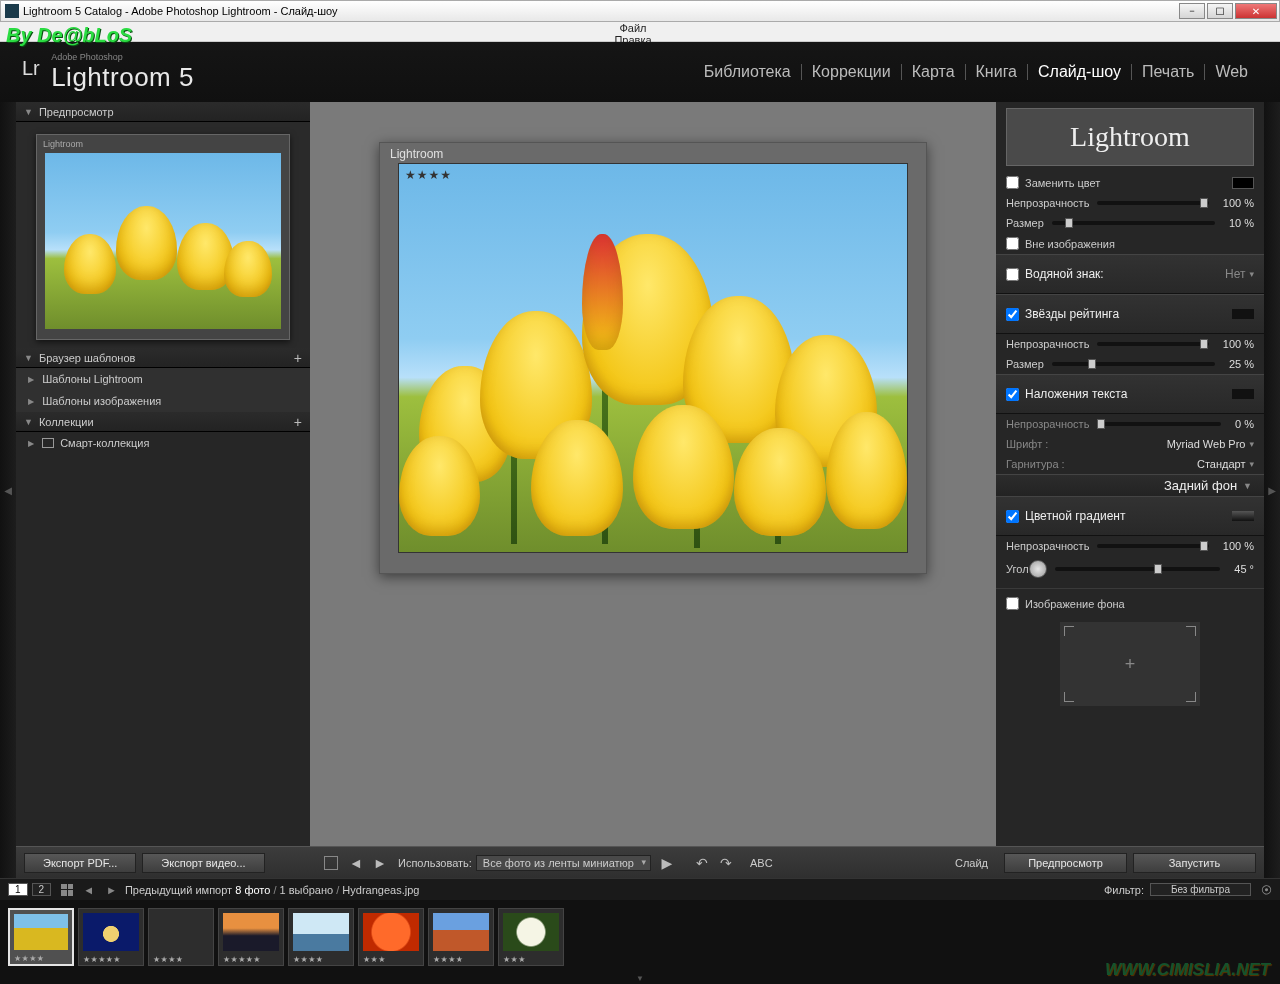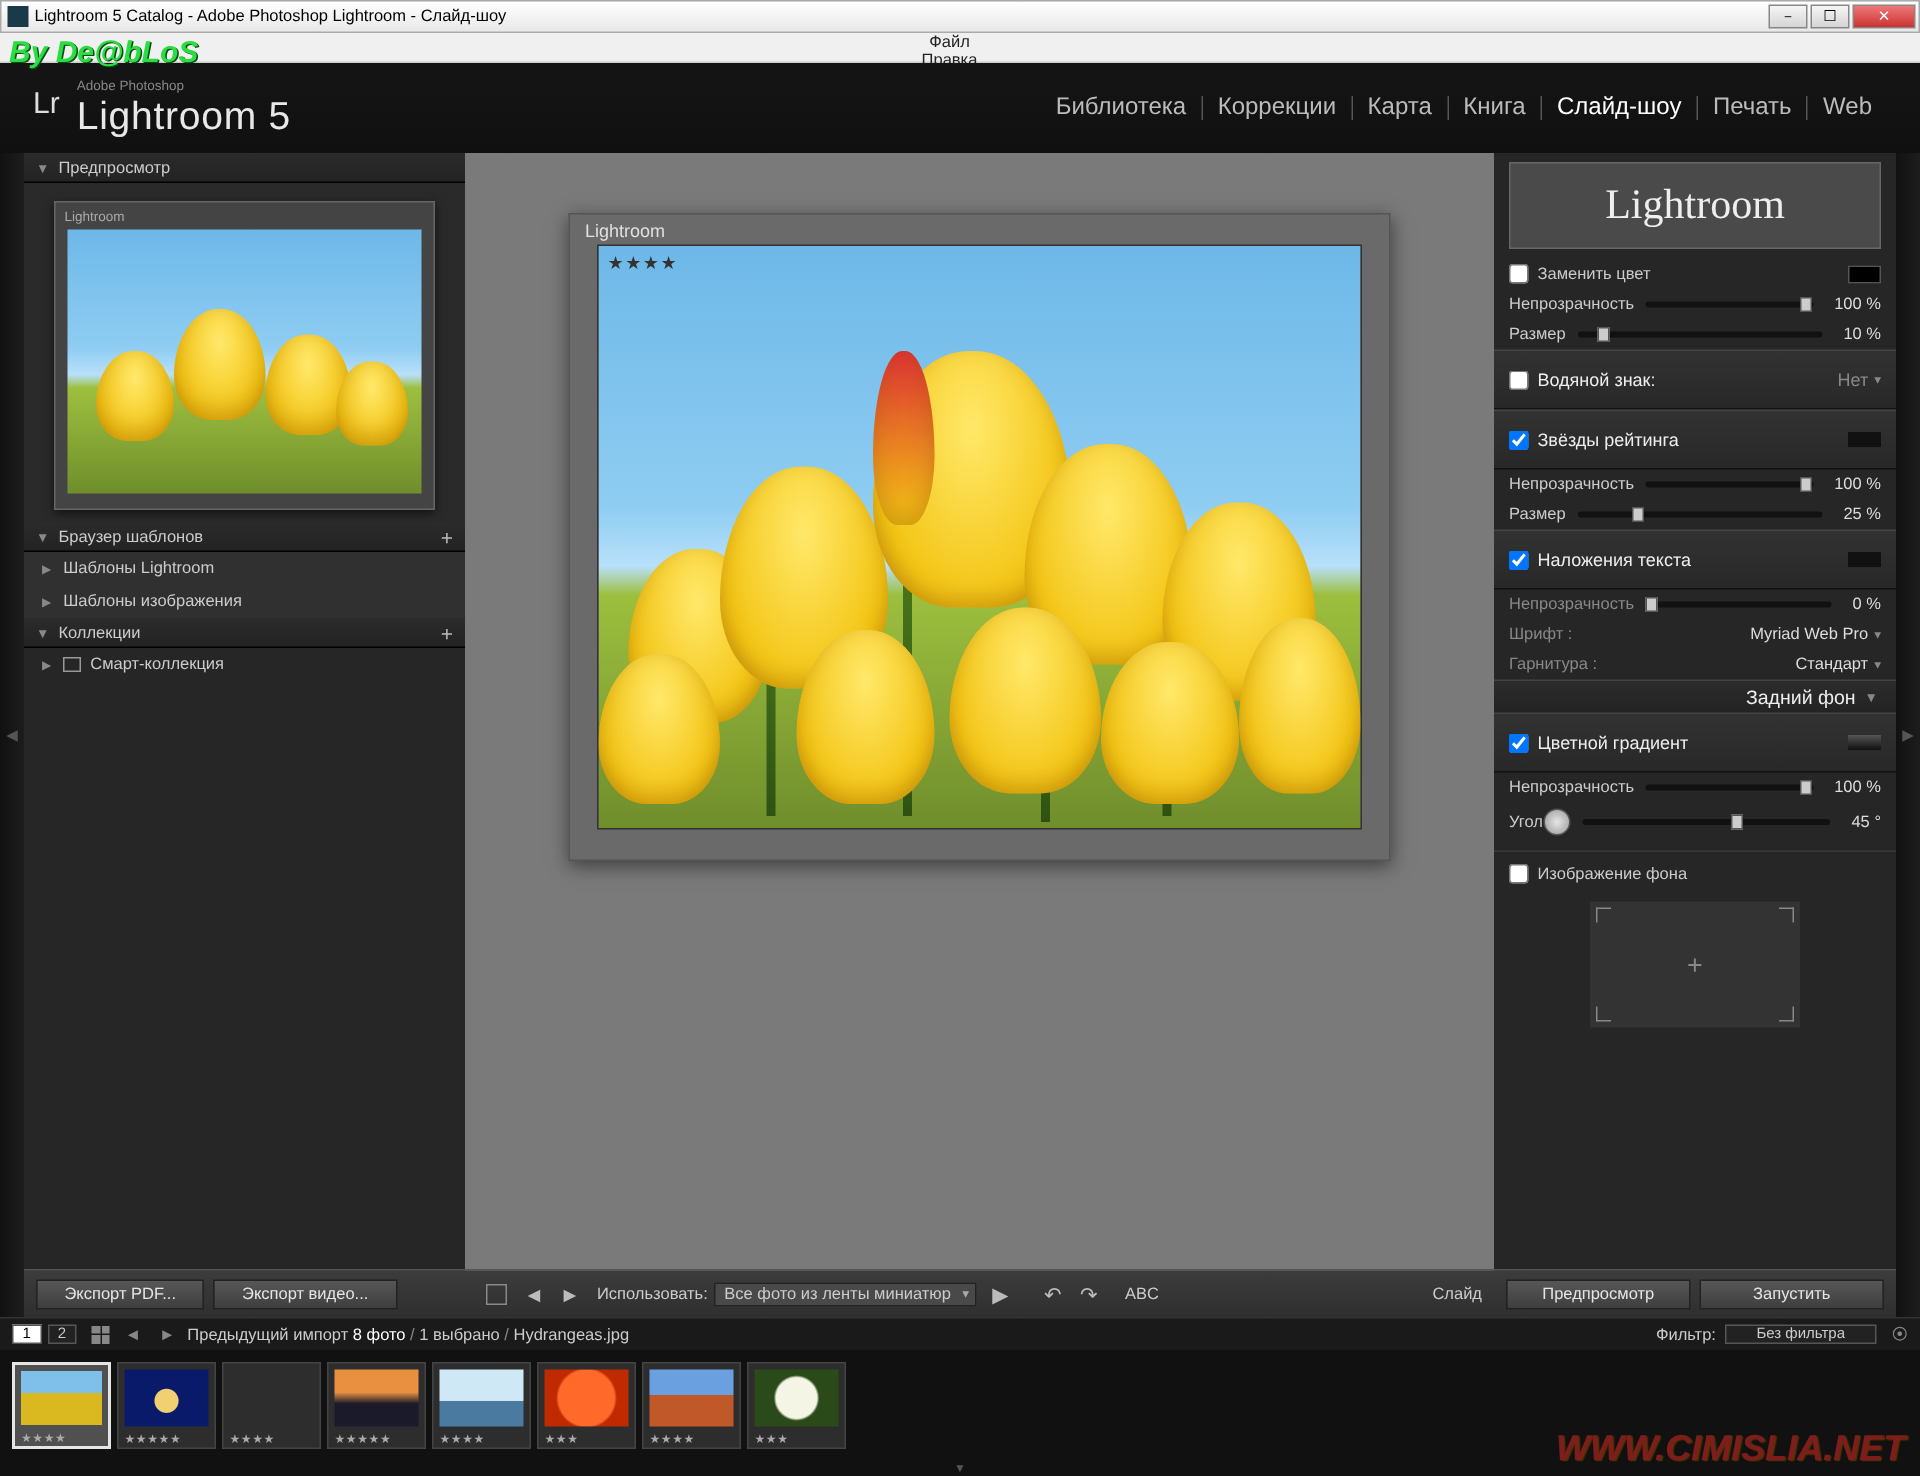--- a/index.html
+++ b/index.html
@@ -101,21 +101,21 @@
 .fs-top .grid { width:12px; height:12px; display:inline-grid; grid-template-columns:1fr 1fr; grid-template-rows:1fr 1fr; gap:1px; margin:0 6px; }
 .fs-top .grid span { background:#888; }
 .filmstrip { height: 74px; background: #111; display:flex; align-items:center; padding: 0 8px; gap:4px; }
 .thumb { width: 66px; height: 58px; background:#2d2d2d; border:1px solid #444; position:relative; }
 .thumb.sel { border:2px solid #e5e5e5; background:#505050; }
 .thumb .pic { position:absolute; top:4px; left:4px; right:4px; bottom:14px; }
 .thumb .stars { position:absolute; bottom:1px; left:4px; color:#aaa; font-size:8px; letter-spacing:.4px; }
 .fs-collapse { height:10px; background:#111; text-align:center; color:#555; font-size:8px; }
 
 .watermark1 { position:absolute; top:24px; left:6px; color:#2bdc42; font-weight:bold; font-size:20px; text-shadow:1px 1px 0 #0a4d12; pointer-events:none; font-style:italic; }
-.watermark2 { position:fixed; bottom:4px; right:10px; color:#7f1d1d; font-weight:bold; font-size:24px; font-style:italic; pointer-events:none; text-shadow:1px 1px 1px #5a3600; }
+.watermark2 { position:fixed; bottom:4px; right:10px; color:#14532d; font-weight:bold; font-size:17px; font-style:italic; pointer-events:none; text-shadow:1px 1px 1px #5a3600; }
 
 
 .pic.t-tulip { background: linear-gradient(#7ec0e9 40%, #d9b820 40%); }
 .pic.t-jelly { background: radial-gradient(circle at 50% 55%, #f0d070 0 22%, #0a1a6a 24%); }
 .pic.t-koala { background: linear-gradient(#7a8a5a,#4a5a3a); position:relative; }
 .pic.t-koala::after{content:"";position:absolute;inset:18% 22%;background:#9a9488;border-radius:50%;}
 .pic.t-light { background: linear-gradient(#e89040 40%,#1a1a2a 60%); }
 .pic.t-peng { background: linear-gradient(#cfe8f5 55%,#4a7aa0 55%); }
 .pic.t-flower { background: radial-gradient(circle,#ff6a2a 0 55%,#c02a00 60%); }
 .pic.t-desert { background: linear-gradient(#6aa0e0 45%,#c0582a 45%); }
@@ -282,20 +282,24 @@
           </div>
           <span class="val">100 %</span>
         </div>
       <div class="rp-row">
           <span class="lbl">Размер</span>
           <div class="slider">
             <div class="th" style="left:8%"></div>
           </div>
           <span class="val">10 %</span>
         </div>
+      <div class="rp-row">
+          <input type="checkbox" style="">
+          <span class="lbl">Вне изображения</span>
+        </div>
 
       <div class="rp-section-head">
           <input type="checkbox" style="">
           <span>Водяной знак:</span>
           <span style="margin-left:auto" class="rp-dim">Нет</span>
           <span class="rp-dim" style="margin-left:4px;font-size:9px">▾</span>
         </div>
 
       <div class="rp-section-head">
           <input type="checkbox" checked="" style="">

